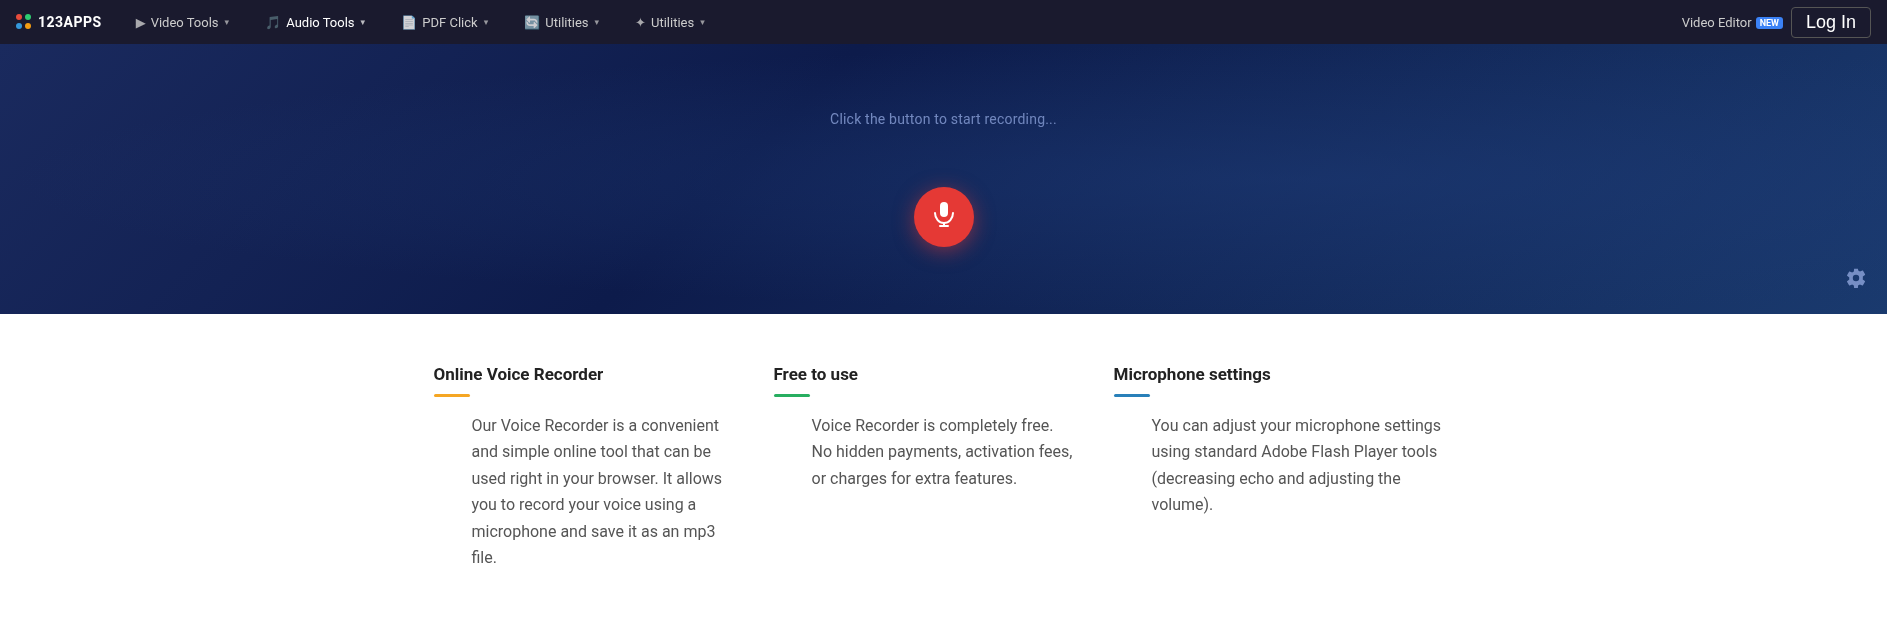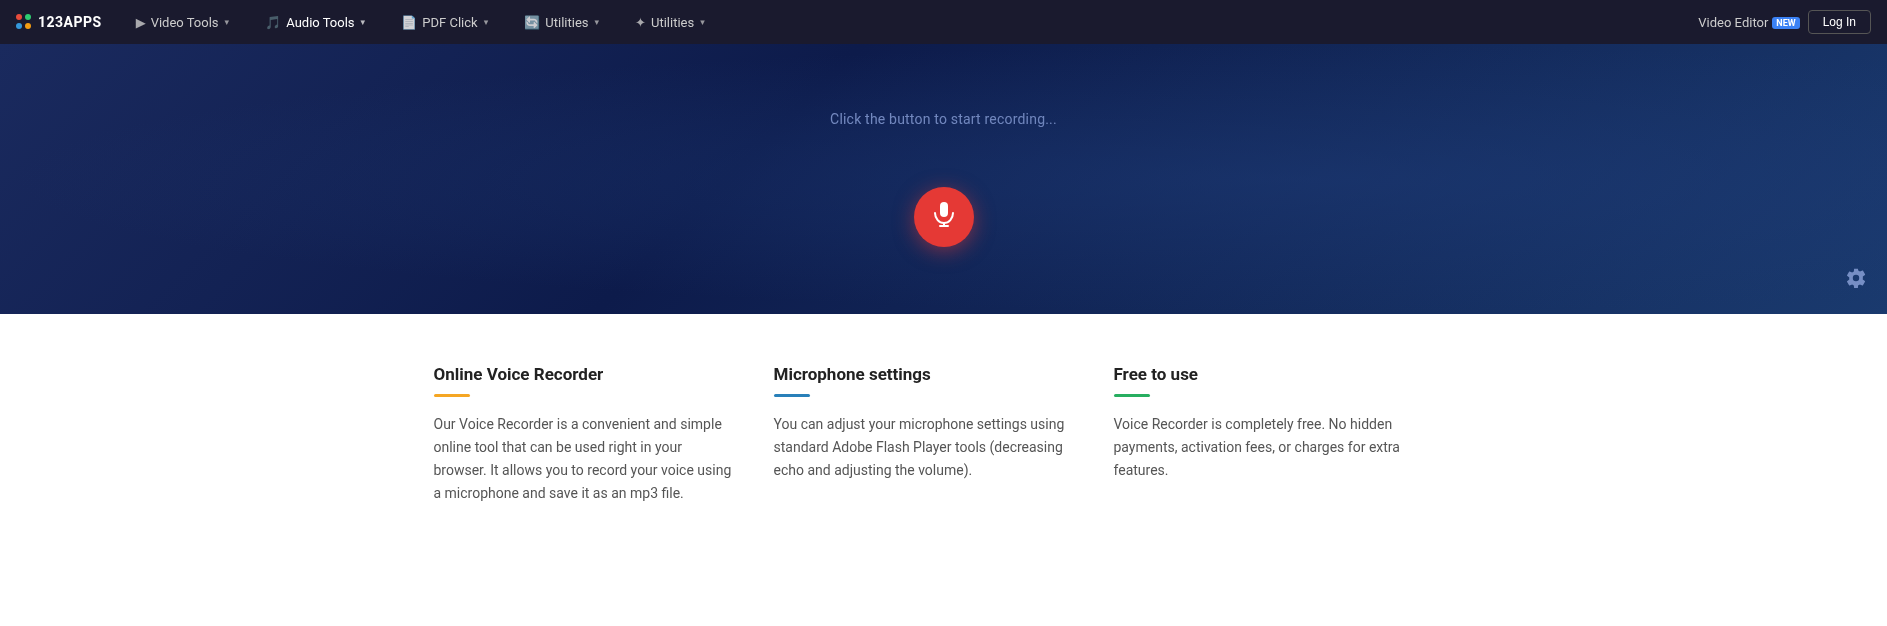--- a/index.html
+++ b/index.html
@@ -72,21 +72,21 @@
       font-weight: 700;
       padding: 1px 4px;
       border-radius: 3px;
       margin-left: 4px;
       vertical-align: middle;
     }
     .login-btn {
       background: transparent;
       border: 1.5px solid #555;
       color: #fff;
-      font-size: 12px;
+      font-size: 18px;
       padding: 4px 14px;
       border-radius: 4px;
       cursor: pointer;
       white-space: nowrap;
     }
 
     
     .hero {
       background: linear-gradient(135deg, #1a2a5e 0%, #0d1b4b 40%, #1a3a6e 100%);
       height: 270px;
@@ -164,23 +164,24 @@
     .info-card-divider {
       height: 3px;
       width: 36px;
       border-radius: 2px;
       margin-bottom: 16px;
     }
     .divider-yellow { background: #f5a623; }
     .divider-green { background: #27ae60; }
     .divider-blue { background: #2980b9; }
     .info-card-text {
-      font-size: 14px;
+      font-size: 16px;
       color: #555;
       line-height: 1.65;
+      margin-left: 38px;
     }
   </style>
 </head>
 <body>
 
 <nav class="navbar">
   <div class="logo">
     <div class="logo-dots">
       <div class="logo-dot"></div>
       <div class="logo-dot"></div>
@@ -250,23 +251,23 @@
 </section>
 
 <section class="info-section">
   <div class="info-card">
     <h3 class="info-card-title">Online Voice Recorder</h3>
     <div class="info-card-divider divider-yellow"></div>
     <p class="info-card-text">Our Voice Recorder is a convenient and simple online tool that can be used right in your browser. It allows you to record your voice using a microphone and save it as an mp3 file.</p>
   </div>
 
   <div class="info-card">
+    <h3 class="info-card-title">Free to use</h3>
+    <div class="info-card-divider divider-green"></div>
+    <p class="info-card-text">Voice Recorder is completely free. No hidden payments, activation fees, or charges for extra features.</p>
+  </div>
+
+  <div class="info-card">
     <h3 class="info-card-title">Microphone settings</h3>
     <div class="info-card-divider divider-blue"></div>
     <p class="info-card-text">You can adjust your microphone settings using standard Adobe Flash Player tools (decreasing echo and adjusting the volume).</p>
   </div>
-
-  <div class="info-card">
-    <h3 class="info-card-title">Free to use</h3>
-    <div class="info-card-divider divider-green"></div>
-    <p class="info-card-text">Voice Recorder is completely free. No hidden payments, activation fees, or charges for extra features.</p>
-  </div>
 </section>
 
 </body></html>

